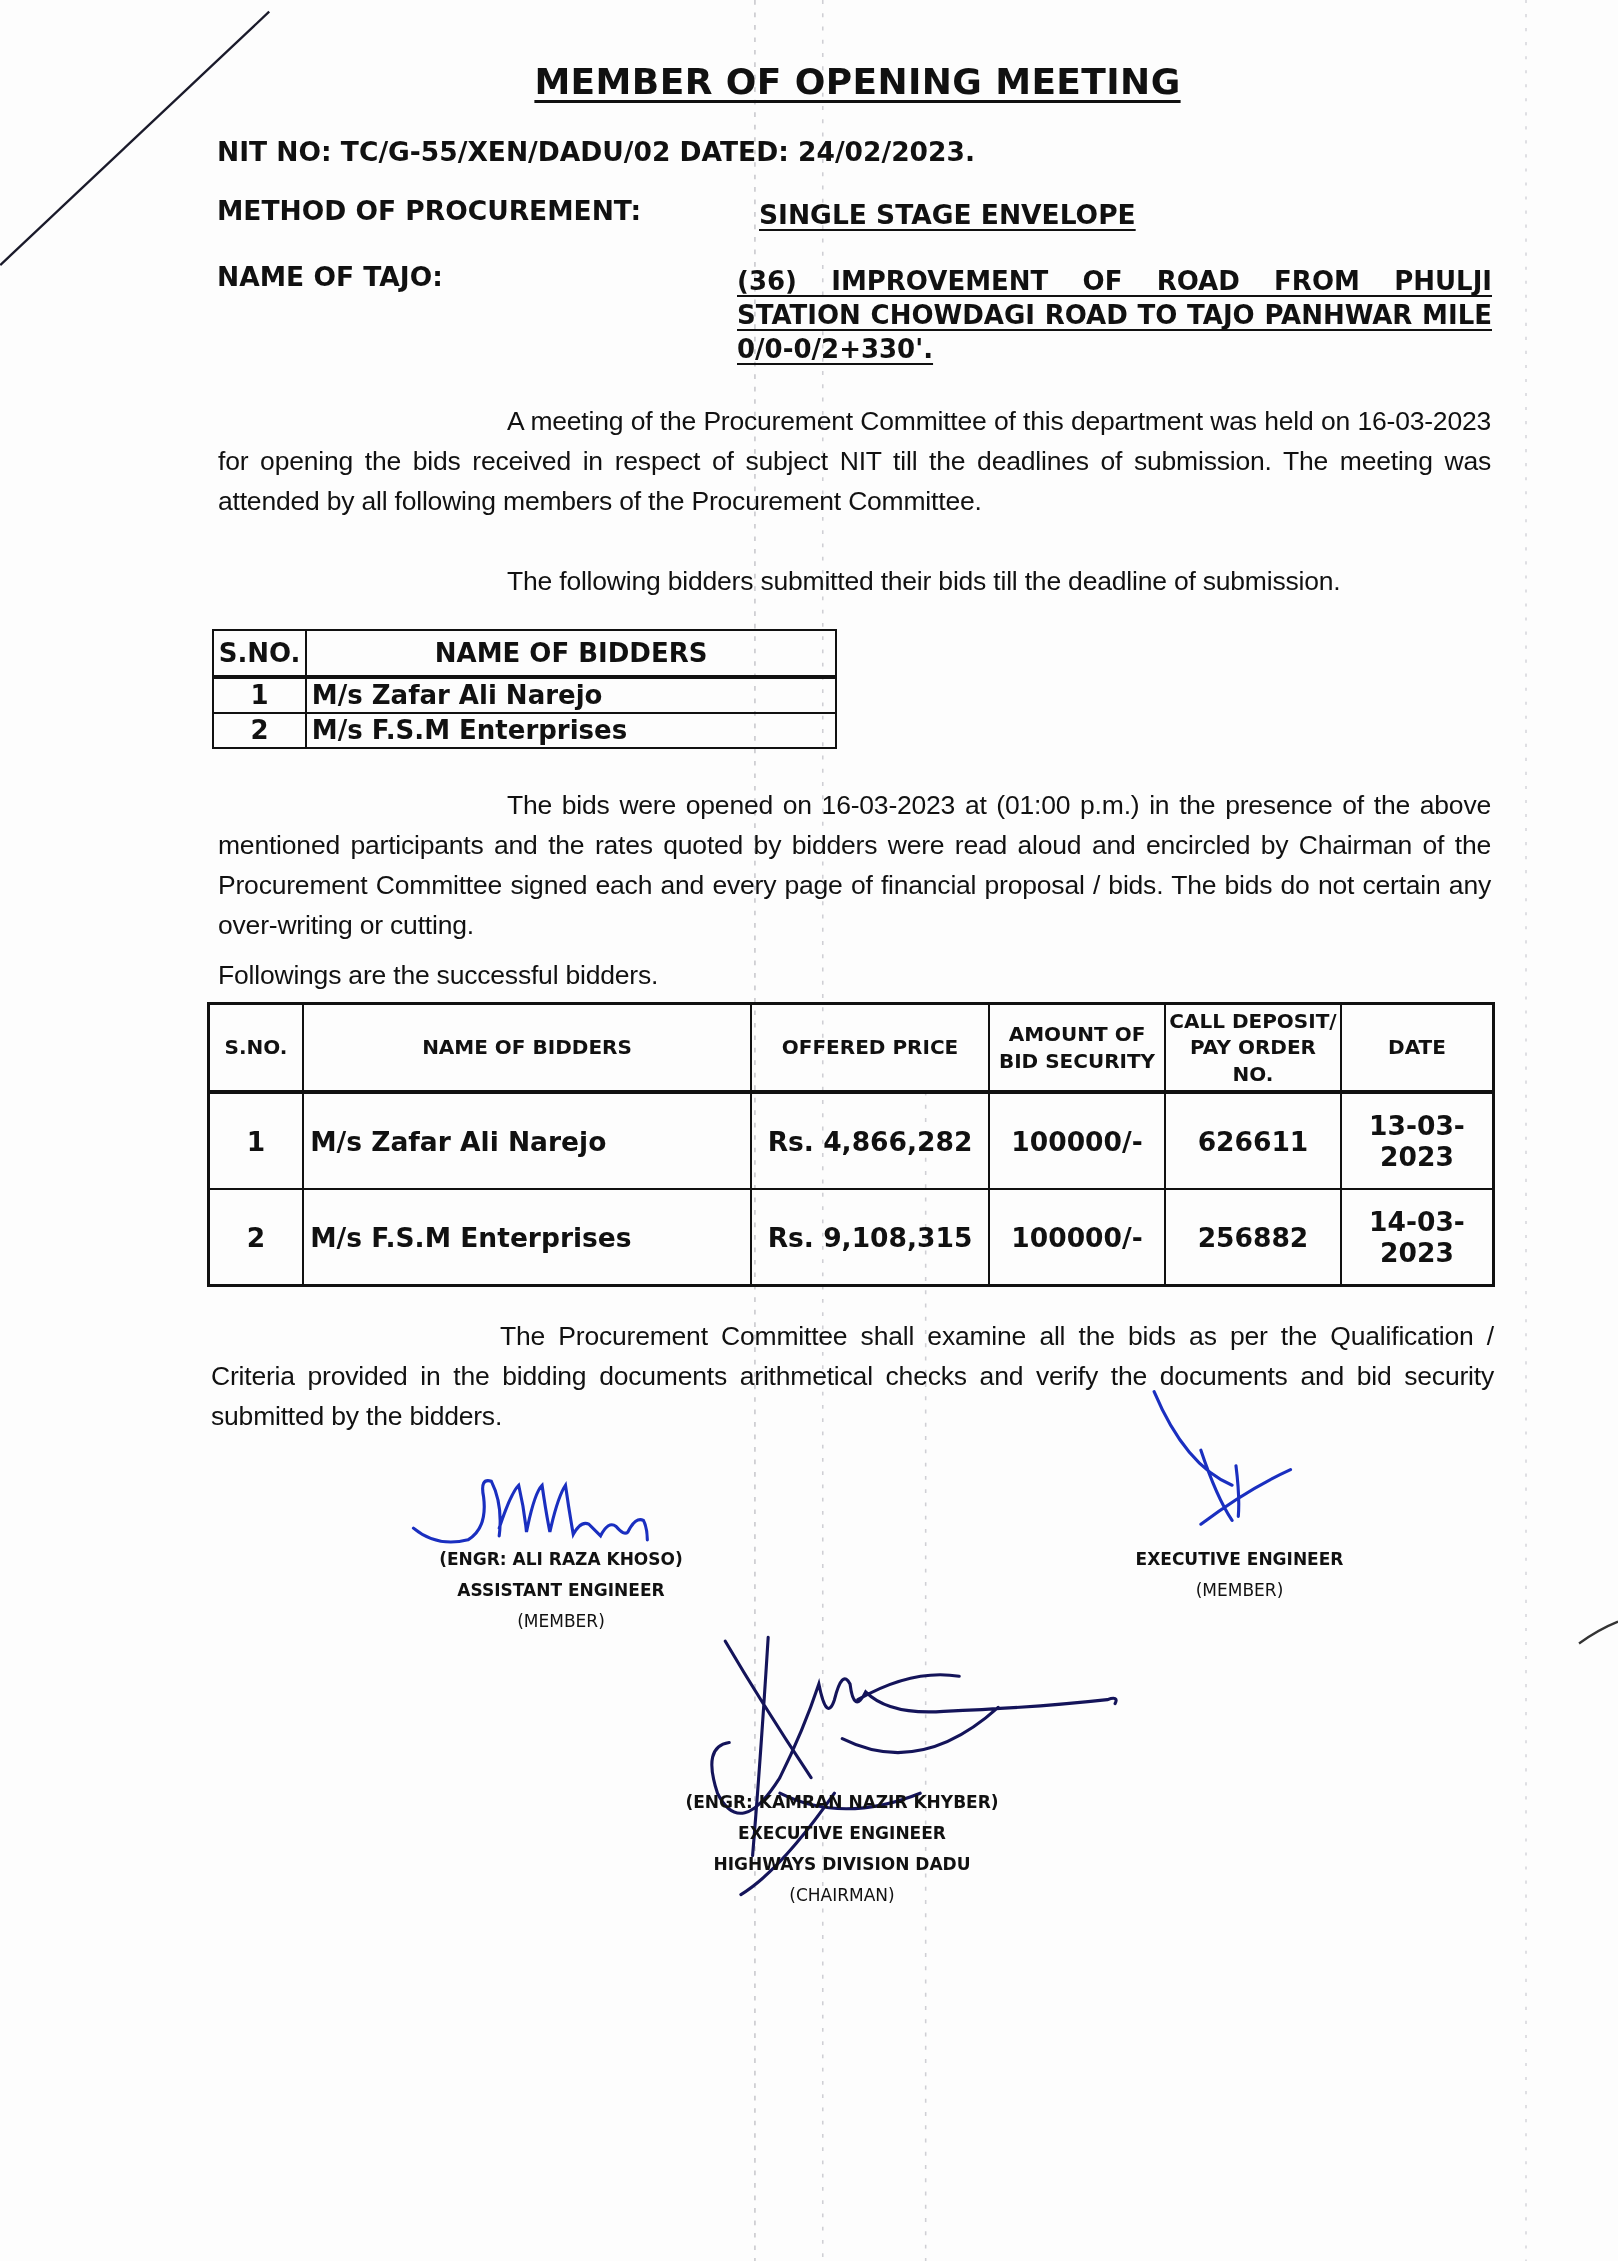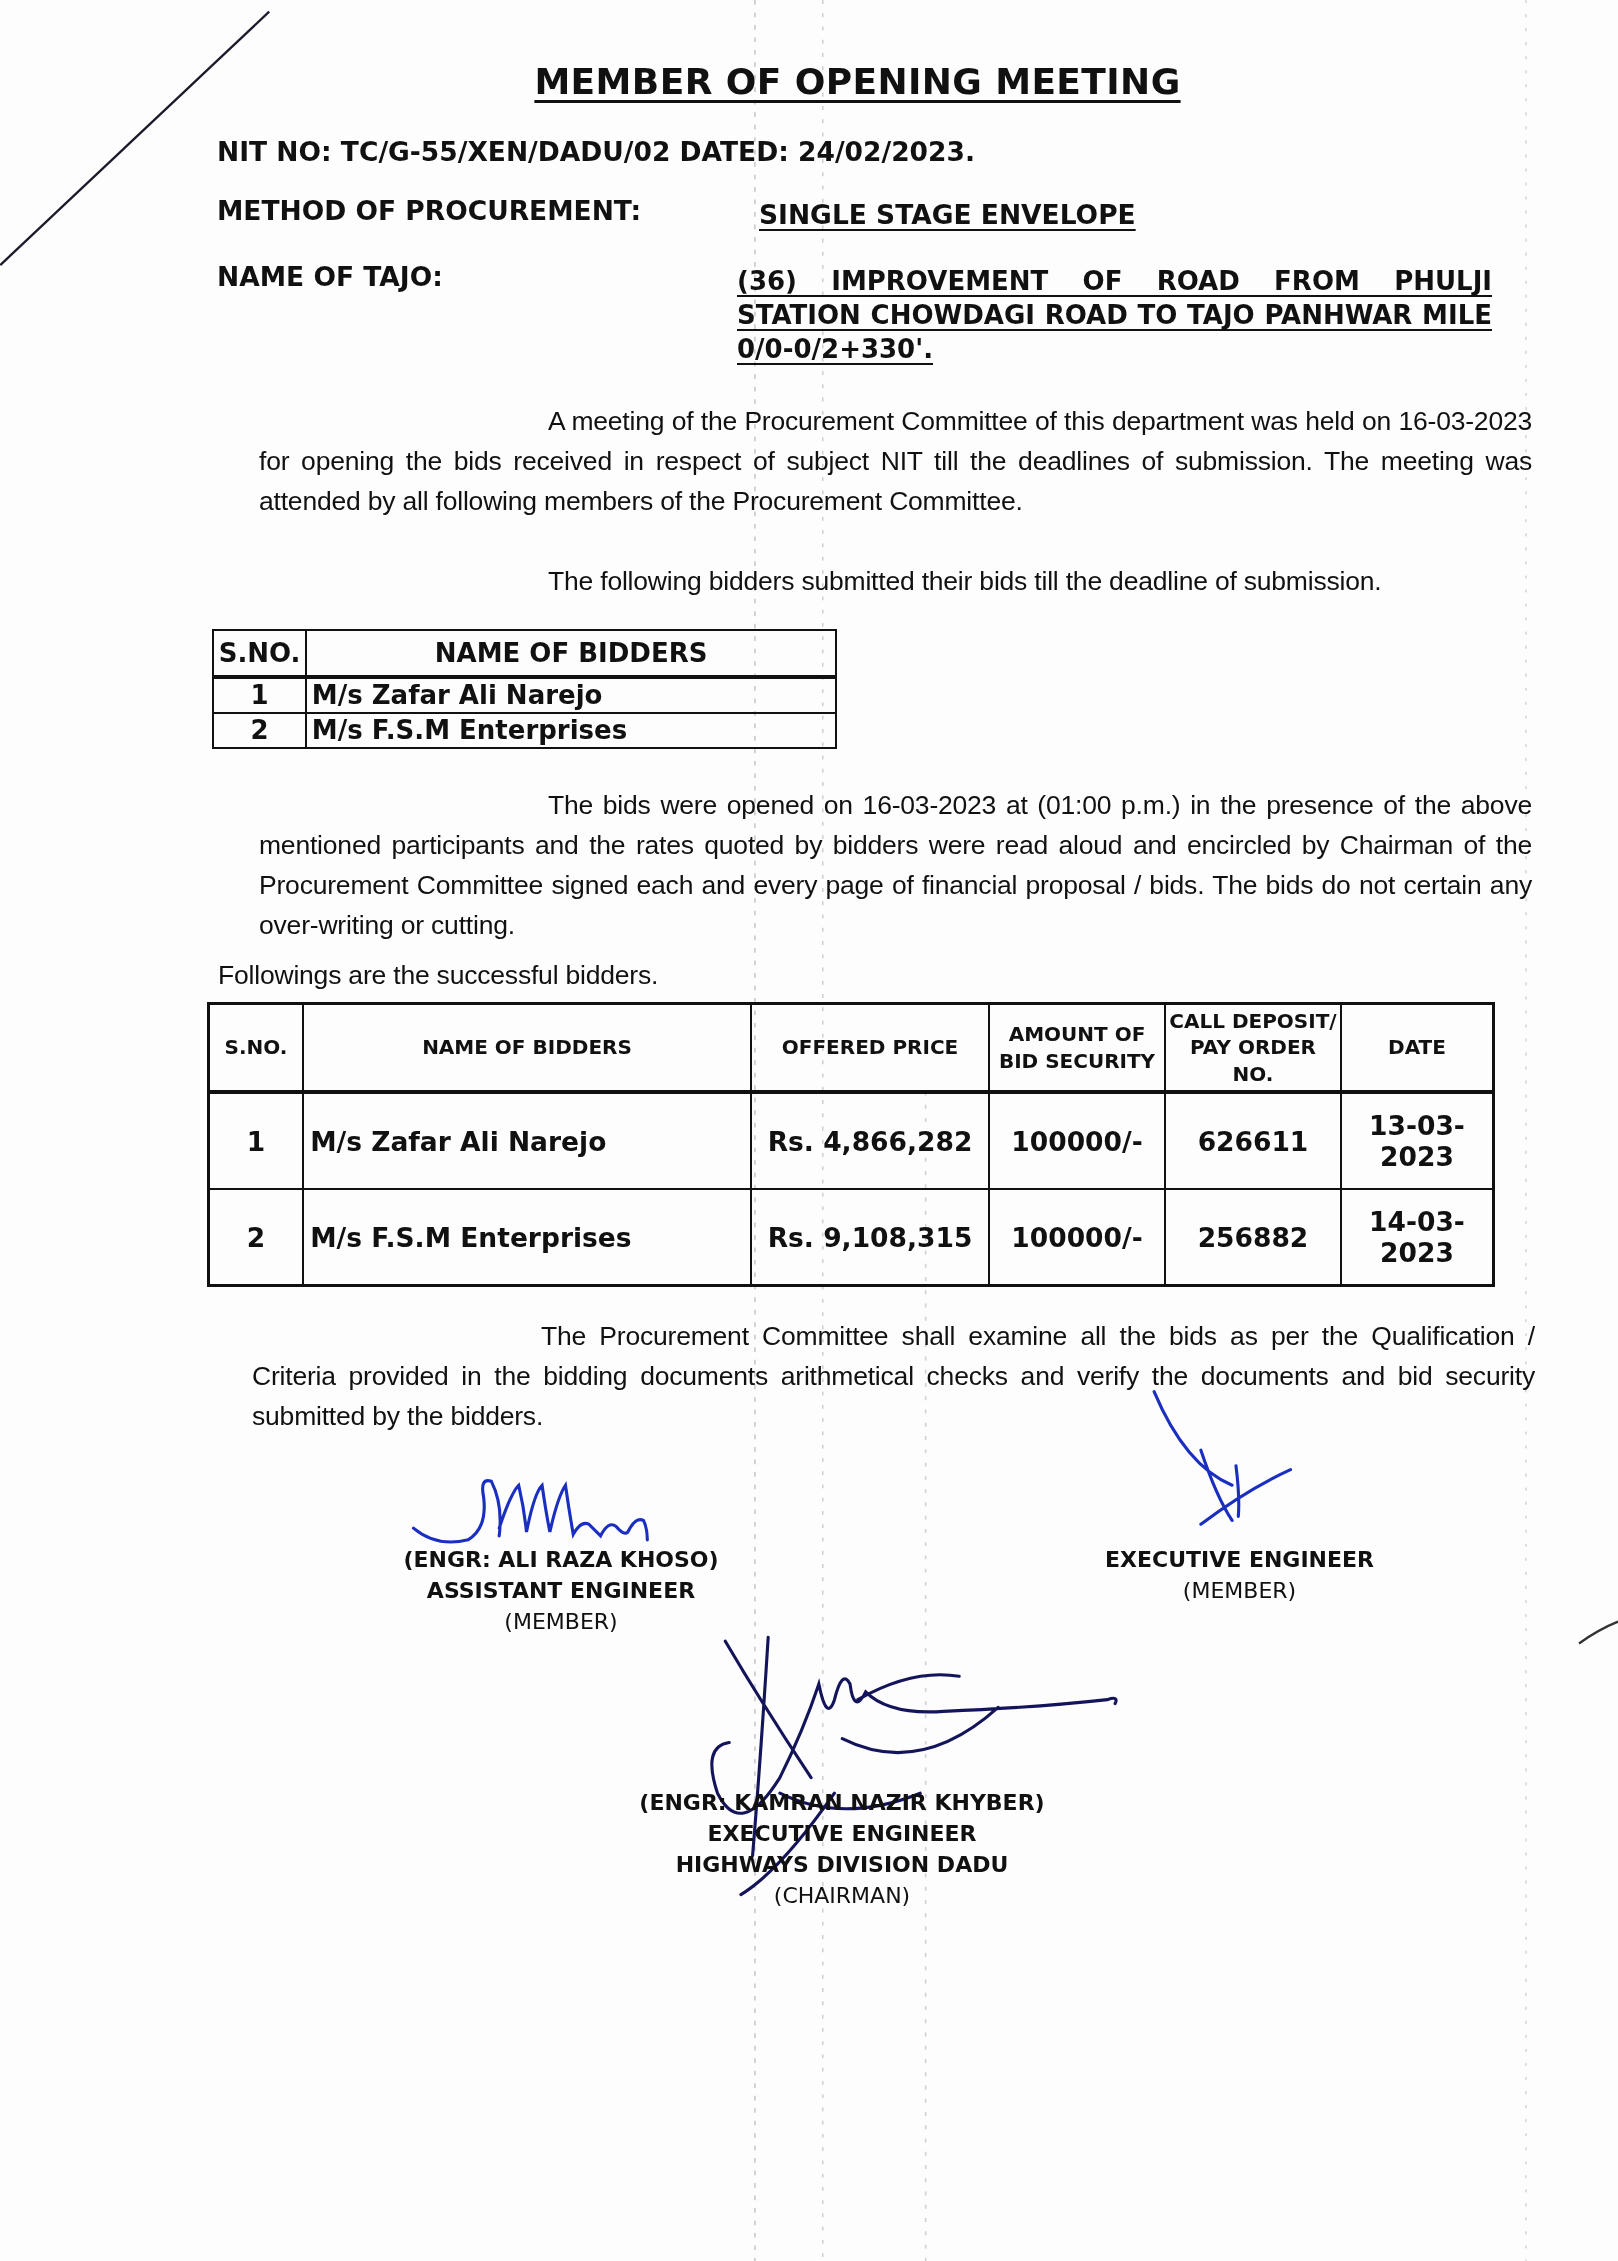--- a/index.html
+++ b/index.html
@@ -18,35 +18,35 @@
   .u { text-decoration:underline; text-decoration-thickness:2.3px; text-underline-offset:4.7px; }
   .work {
     left:737px; top:264px; width:755px; font-size:26px; font-weight:bold;
     line-height:34px; text-align:justify; text-align-last:left;
   }
   .work span { text-decoration:underline; text-decoration-thickness:2.3px; text-underline-offset:4.7px; }
   .para {
     font-size:26.5px; line-height:40px; text-align:justify; width:1273px; left:218px;
     font-family:"Liberation Sans", sans-serif; letter-spacing:-0.2px;
   }
-  .indent { text-indent:289px;margin-left:41px; }
+  .indent { text-indent:289px; }
   table { border-collapse:collapse; position:absolute; }
   .t1 { left:212px; top:629px; width:625px; font-size:26px; font-weight:bold; }
   .t1 td { border:2.3px solid #111; padding:0 4.7px; height:33px; line-height:31px; }
   .t1 tr.hd td { height:44px; border-bottom-width:4.7px; }
   .t1 td.c1 { width:78px; text-align:center; }
   .t1 td.c2 { text-align:left; }
   .t1 tr.hd td.c2 { text-align:center; }
   .t2 { left:207px; top:1002px; width:1288px; font-weight:bold; }
   .t2 td { border:2.3px solid #111; text-align:center; }
   .t2 tr.hd td { height:83px; font-size:20px; line-height:26.5px; border-bottom-width:4.7px; }
   .t2 tr.row td { height:92px; font-size:26.5px; }
   .t2 td.name { text-align:left; padding-left:6.2px; }
   .t2 { border:3.9px solid #111; }
-  .sig { text-align:center; font-weight:bold; font-size:22px; line-height:31px; }
+  .sig { text-align:center; font-weight:bold; font-size:17px; line-height:31px; }
   .sig .role { font-weight:normal; }
   svg { position:absolute; left:0; top:0; }
 </style>
 </head>
 <body>
 
 <svg width="1619" height="2261" viewBox="0 0 2076 2900">
   <line x1="0" y1="340" x2="345" y2="15" stroke="#1a1a2a" stroke-width="3"></line>
   <line x1="968" y1="0" x2="968" y2="2900" stroke="#c8c8cc" stroke-width="2" stroke-dasharray="6 10"></line>
   <line x1="1055" y1="0" x2="1055" y2="2900" stroke="#cfcfd4" stroke-width="2" stroke-dasharray="5 12"></line>

